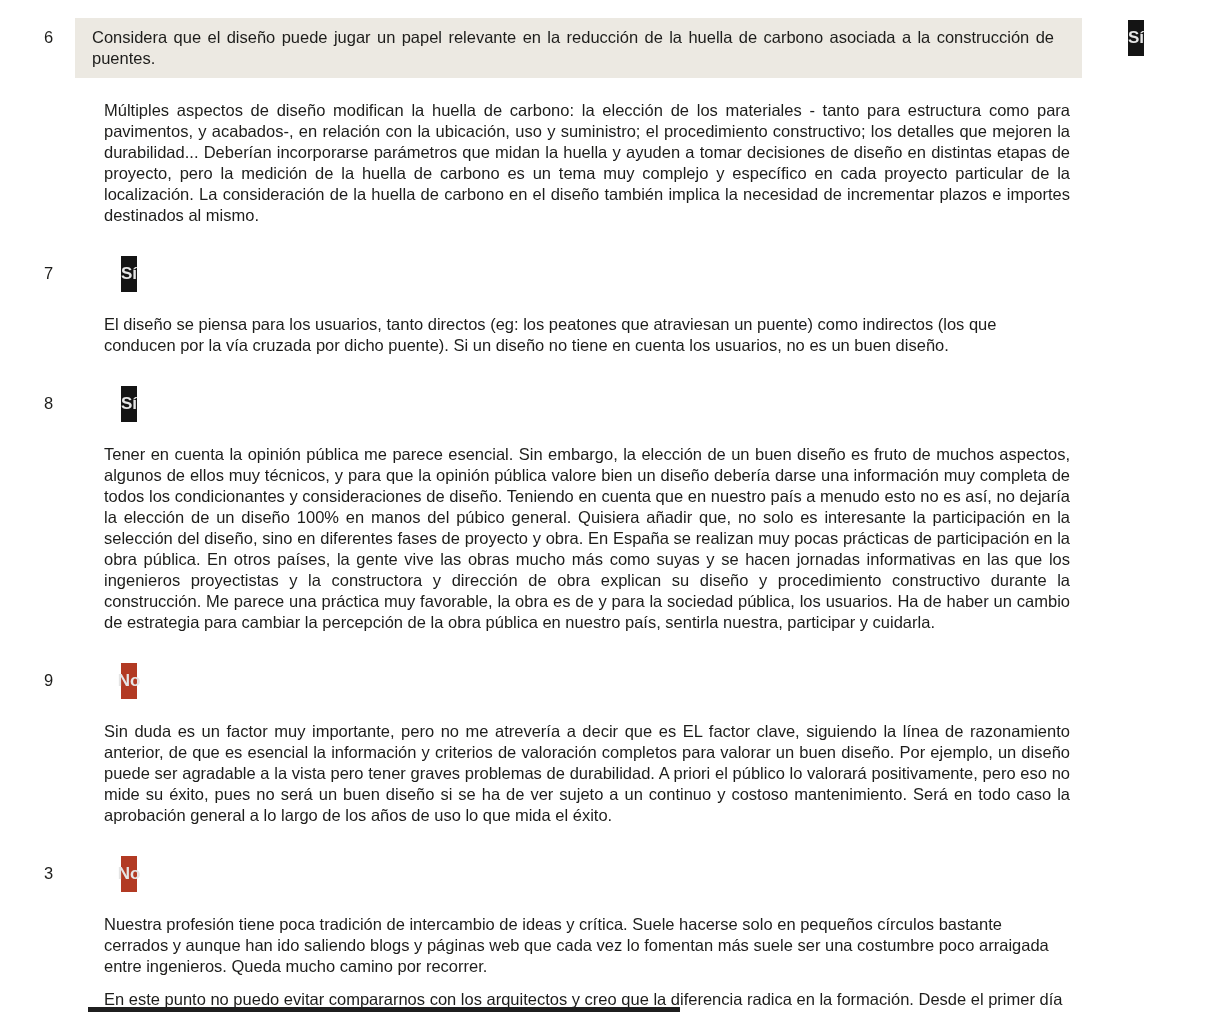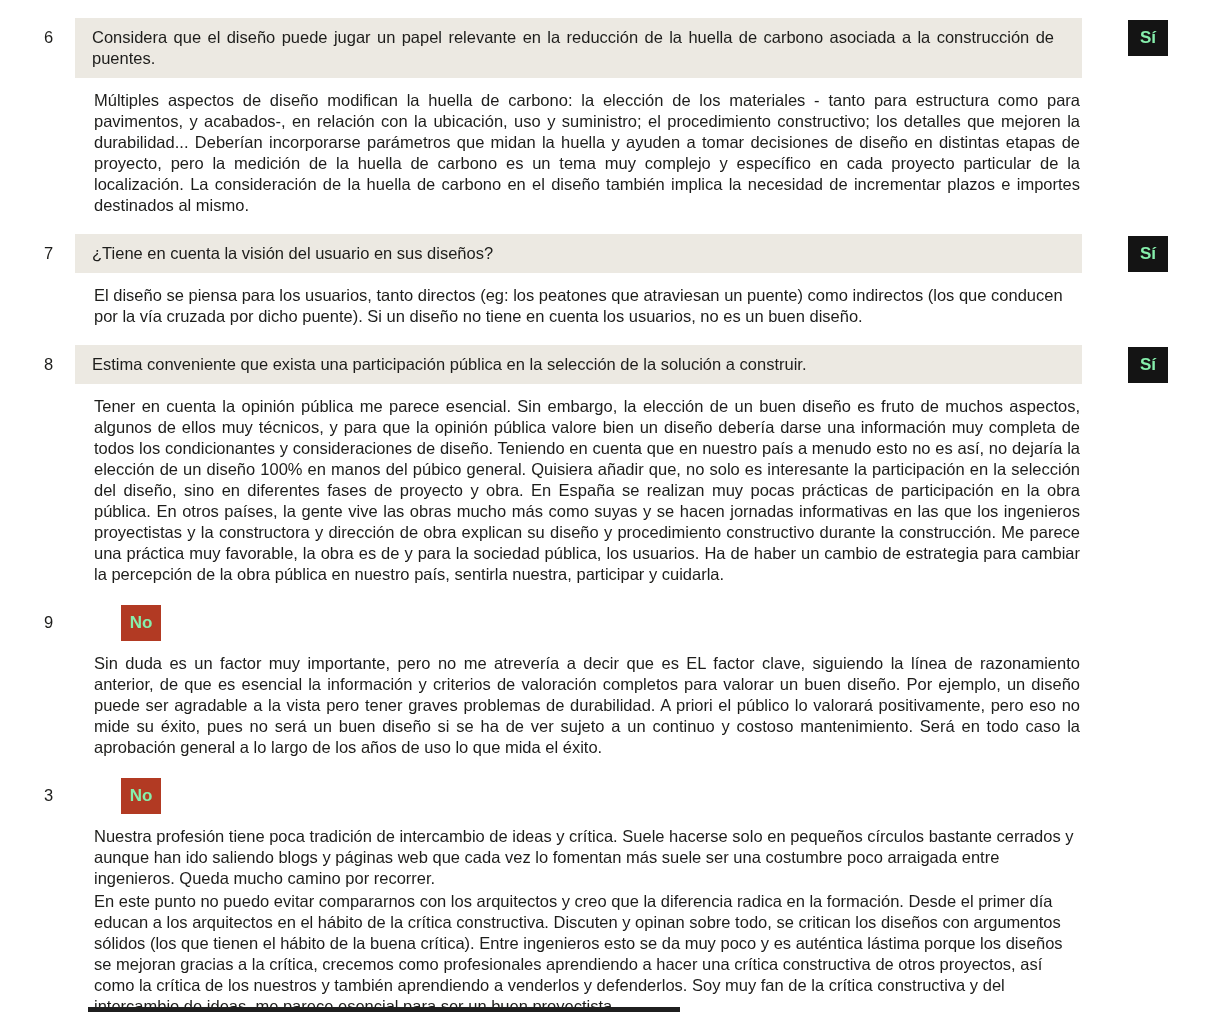--- a/index.html
+++ b/index.html
@@ -29,41 +29,41 @@
     padding-top: 9px;
     padding-left: 44px;
   }
   .qa-question {
     background: #ece9e2;
     padding: 9px 28px 9px 17px;
     font-size: 16.5px;
     line-height: 21px;
   }
   .qa-badge {
-    width: 40px;
+    width: 16px;
     height: 36px;
     margin-left: 46px;
     margin-top: 2px;
     display: flex;
     align-items: center;
     justify-content: center;
-    color: #86efac;
+    color: #e5e5e5;
     font-size: 17px;
     font-weight: bold;
   }
   .qa-badge[data-kind="yes"] { background: #141414; }
   .qa-badge[data-kind="no"]  { background: #b23a23; }
   .qa-answer {
     grid-column: 2;
     padding-left: 17px;
     margin-top: 10px;
     font-size: 16.5px;
     line-height: 21px;
   }
-  .qa-answer p { margin: 2px; }
+  .qa-answer p { margin: 12px; }
   .justify { text-align: justify; }
   .cutoff-bar {
     position: absolute;
     left: 88px;
     bottom: 0;
     width: 592px;
     height: 5px;
     background: #1f1f1f;
   }
 </style>
@@ -81,34 +81,32 @@
     <div class="qa-row">
       <div class="qa-answer">
         <p class="justify">Múltiples aspectos de diseño modifican la huella de carbono: la elección de los materiales - tanto para estructura como para pavimentos, y acabados-, en relación con la ubicación, uso y suministro; el procedimiento constructivo; los detalles que mejoren la durabilidad... Deberían incorporarse parámetros que midan la huella y ayuden a tomar decisiones de diseño en distintas etapas de proyecto, pero la medición de la huella de carbono es un tema muy complejo y específico en cada proyecto particular de la localización. La consideración de la huella de carbono en el diseño también implica la necesidad de incrementar plazos e importes destinados al mismo.</p>
       </div>
     </div>
   </section>
 
   <section class="qa-item">
     <div class="qa-row">
       <div class="qa-number">7</div>
-      <div class="qa-question">¿Tiene en cuenta la visión del usuario en sus diseños?</div>
       <div class="qa-badge" data-kind="yes">Sí</div>
     </div>
     <div class="qa-row">
       <div class="qa-answer">
         <p>El diseño se piensa para los usuarios, tanto directos (eg: los peatones que atraviesan un puente) como indirectos (los que conducen por la vía cruzada por dicho puente). Si un diseño no tiene en cuenta los usuarios, no es un buen diseño.</p>
       </div>
     </div>
   </section>
 
   <section class="qa-item">
     <div class="qa-row">
       <div class="qa-number">8</div>
-      <div class="qa-question">Estima conveniente que exista una participación pública en la selección de la solución a construir.</div>
       <div class="qa-badge" data-kind="yes">Sí</div>
     </div>
     <div class="qa-row">
       <div class="qa-answer">
         <p class="justify">Tener en cuenta la opinión pública me parece esencial. Sin embargo, la elección de un buen diseño es fruto de muchos aspectos, algunos de ellos muy técnicos, y para que la opinión pública valore bien un diseño debería darse una información muy completa de todos los condicionantes y consideraciones de diseño. Teniendo en cuenta que en nuestro país a menudo esto no es así, no dejaría la elección de un diseño 100% en manos del púbico general. Quisiera añadir que, no solo es interesante la participación en la selección del diseño, sino en diferentes fases de proyecto y obra. En España se realizan muy pocas prácticas de participación en la obra pública. En otros países, la gente vive las obras mucho más como suyas y se hacen jornadas informativas en las que los ingenieros proyectistas y la constructora y dirección de obra explican su diseño y procedimiento constructivo durante la construcción. Me parece una práctica muy favorable, la obra es de y para la sociedad pública, los usuarios. Ha de haber un cambio de estrategia para cambiar la percepción de la obra pública en nuestro país, sentirla nuestra, participar y cuidarla.</p>
       </div>
     </div>
   </section>
 
   <section class="qa-item">

